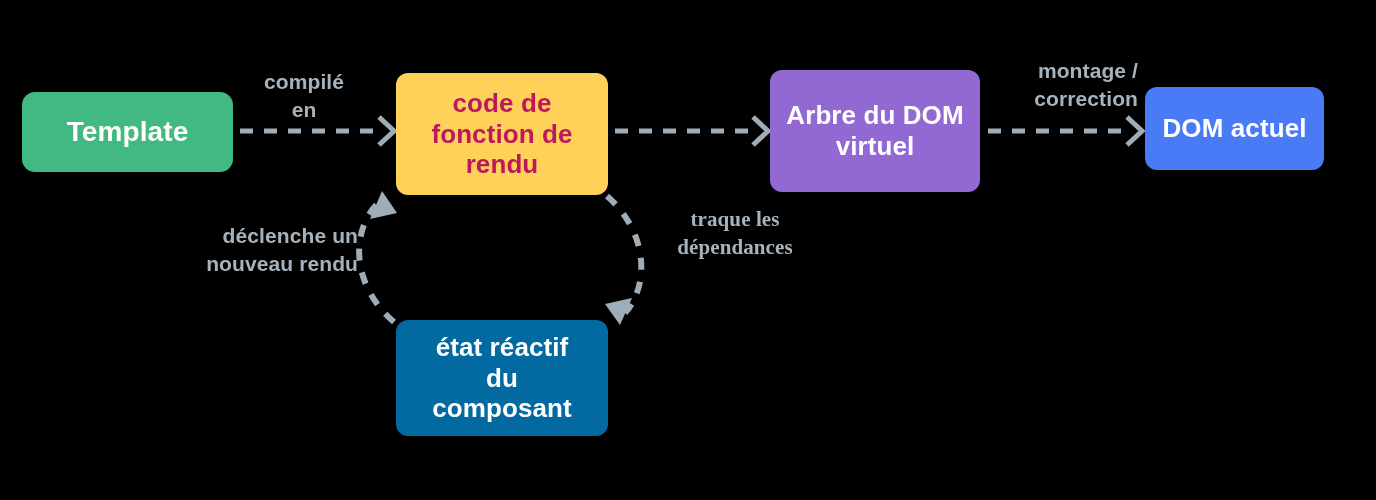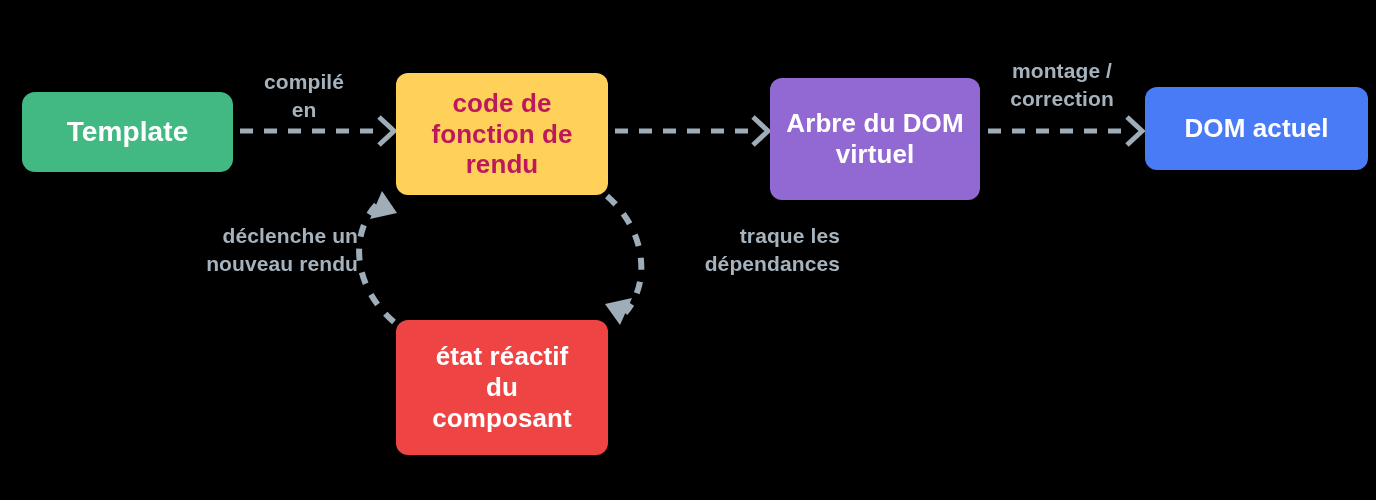--- a/index.html
+++ b/index.html
@@ -56,37 +56,36 @@
     font-size: 26px;
   }
   .node-vdom {
     left: 770px;
     top: 70px;
     width: 210px;
     height: 122px;
     background: #9268d3;
     color: #ffffff;
     font-size: 26px;
-    margin-top: 8px;
   }
   .node-dom {
     left: 1145px;
     top: 87px;
-    width: 223px;
+    width: 179px;
     height: 83px;
     background: #4a7bf7;
     color: #ffffff;
     font-size: 26px;
   }
   .node-state {
     left: 396px;
     top: 320px;
     width: 212px;
-    height: 135px;
-    background: #ef4444;
+    height: 116px;
+    background: #0369a1;
     color: #ffffff;
     font-size: 26px;
   }
   .edge-label {
     position: absolute;
     color: #a6b3bd;
     font-size: 21px;
     font-weight: bold;
     line-height: 1.32;
     text-align: center;
@@ -100,26 +99,28 @@
   }
   .lbl-returns {
     left: 612px;
     top: 70px;
     width: 152px;
   }
   .lbl-patch {
     left: 986px;
     top: 57px;
     width: 152px;
+    text-align: right;
   }
   .lbl-track {
     left: 630px;
-    top: 222px;
+    top: 206px;
     width: 210px;
-    text-align: right;
+    text-align: center;
+    font-family: Liberation Serif, serif;
   }
   .lbl-trigger {
     left: 148px;
     top: 222px;
     width: 210px;
     text-align: right;
   }
 </style>
 </head>
 <body>

